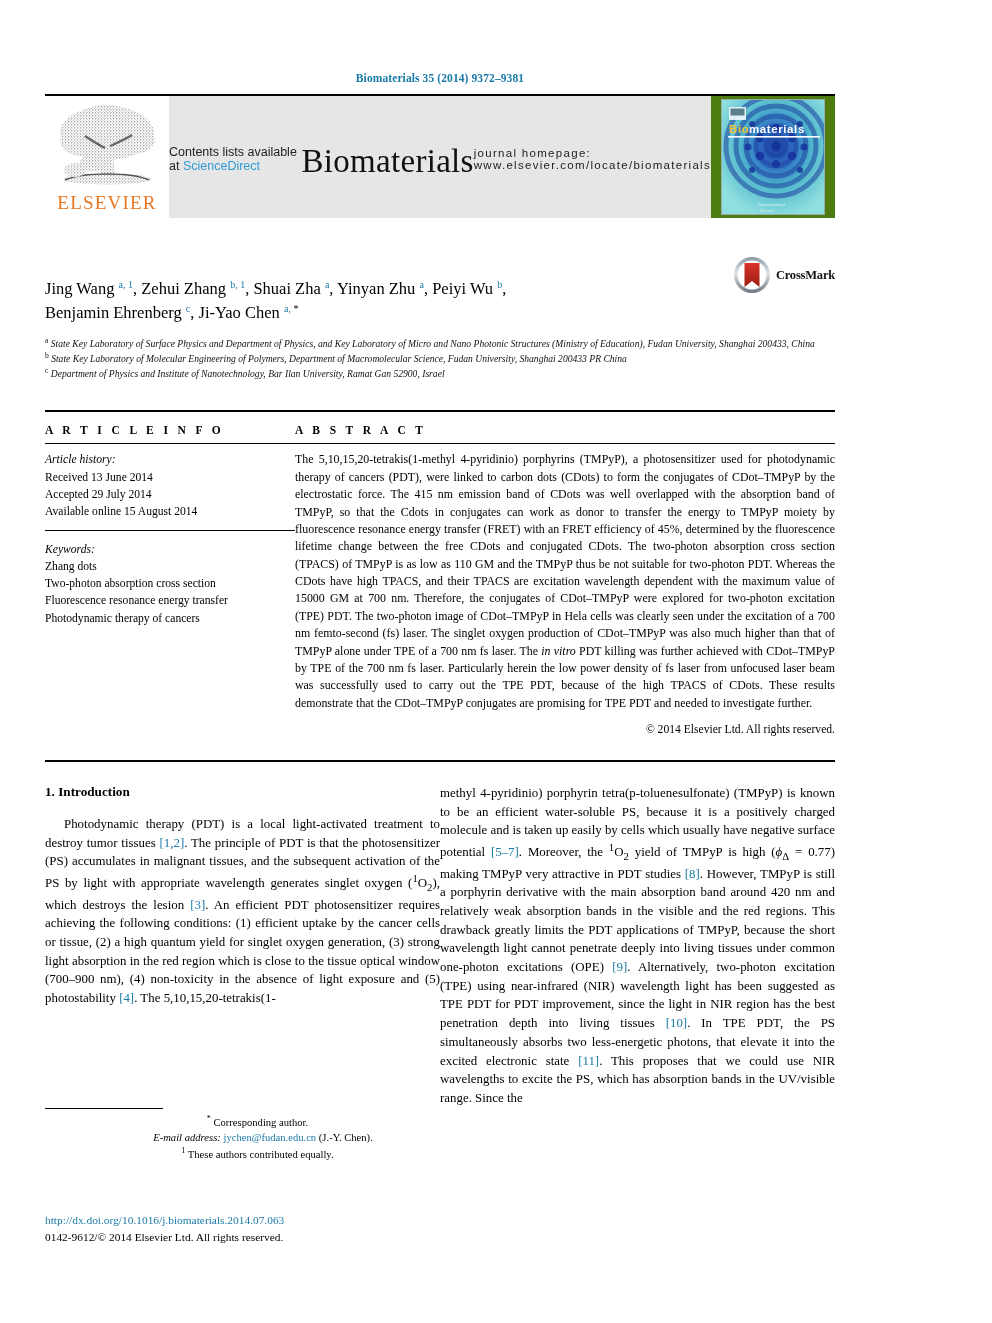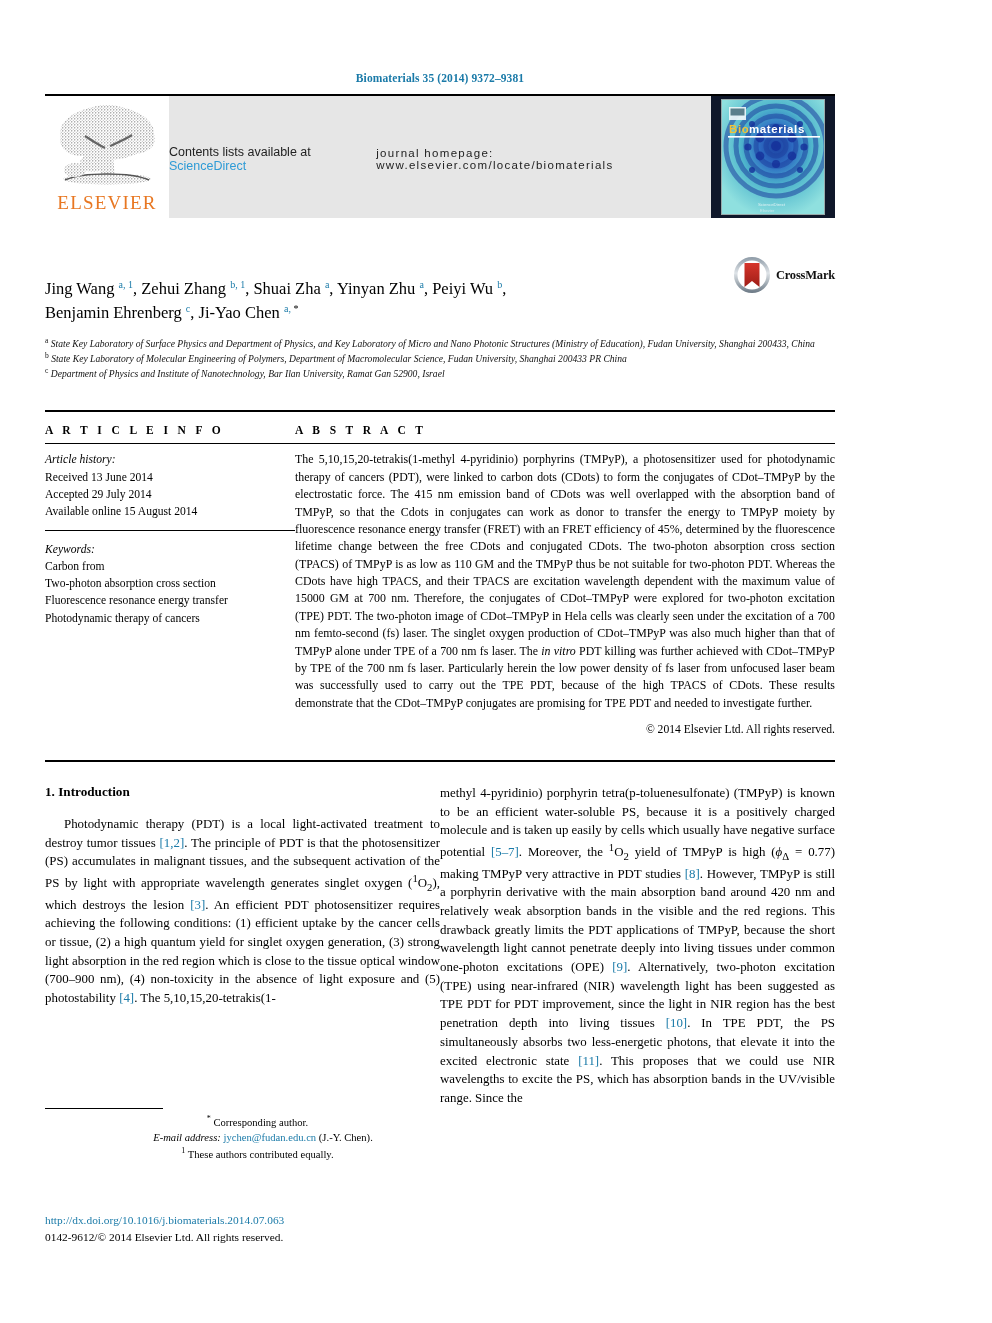--- a/index.html
+++ b/index.html
@@ -84,21 +84,21 @@
     letter-spacing: 1.3px;
     color: #222;
   }
 
   .cover-thumb {
     width: 124px;
     flex: 0 0 124px;
     display: flex;
     align-items: center;
     justify-content: center;
-    background: #0f172a;
+    background: #4d7c0f;
   }
   .cover-inner {
     width: 104px; height: 116px;
     border: 1px solid #9aa;
     position: relative;
     overflow: hidden;
     background: #6fd0d8;
   }
 
   
@@ -276,20 +276,21 @@
           <ellipse cx="22" cy="70" rx="11" ry="7" fill="url(#stip)"></ellipse>
         </svg>
       </div>
       <div class="elsevier-word">ELSEVIER</div>
     </div>
 
     <div class="masthead-center">
       <div class="contents-line">
         <span>Contents lists available at </span><span class="sd">ScienceDirect</span>
       </div>
+      <div class="journal-name">Biomaterials</div>
       <div class="homepage-line">journal homepage: www.elsevier.com/locate/biomaterials</div>
     </div>
 
     <div class="cover-thumb">
       <div class="cover-inner">
         <svg viewBox="0 0 104 116" width="104" height="116" xmlns="http://www.w3.org/2000/svg">
           <defs>
             <radialGradient id="rg" cx="52%" cy="40%" r="62%">
               <stop offset="0%" stop-color="#1b3fa0"></stop>
               <stop offset="28%" stop-color="#2f6fc4"></stop>
@@ -375,21 +376,21 @@
         <div>
             <div>Received 13 June 2014</div>
             <div>Accepted 29 July 2014</div>
             <div>Available online 15 August 2014</div>
           </div>
       </div>
       <div class="kw-rule"></div>
       <div class="kwblock">
         <div class="lead">Keywords:</div>
         <div>
-            <div>Carbon from</div>
+            <div>Zhang dots</div>
             <div>Two-photon absorption cross section</div>
             <div>Fluorescence resonance energy transfer</div>
             <div>Photodynamic therapy of cancers</div>
           </div>
       </div>
     </div>
 
     <div class="col-abs">
       <div class="sec-head">A B S T R A C T</div>
       <div class="rule"></div>

